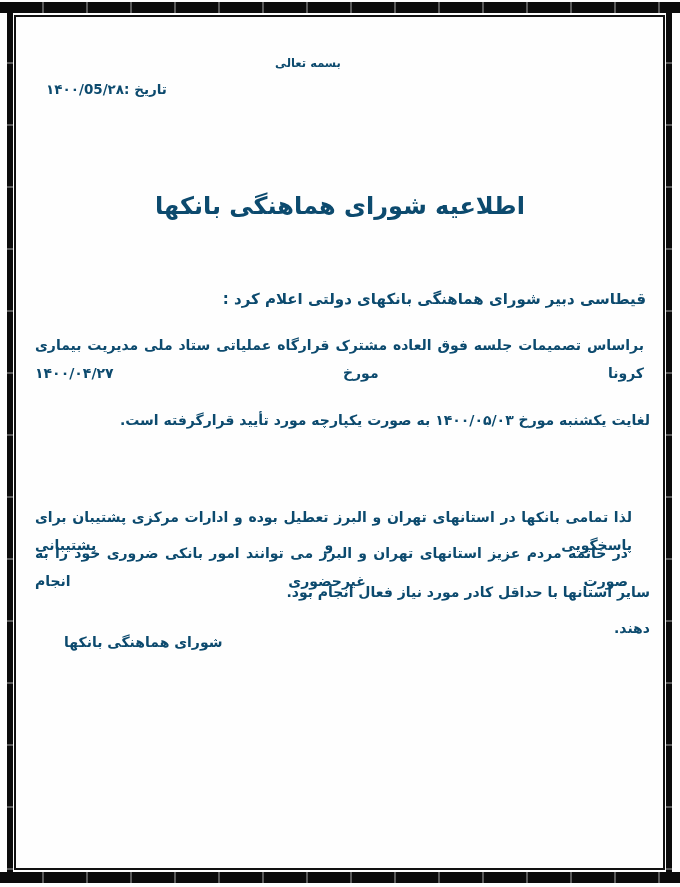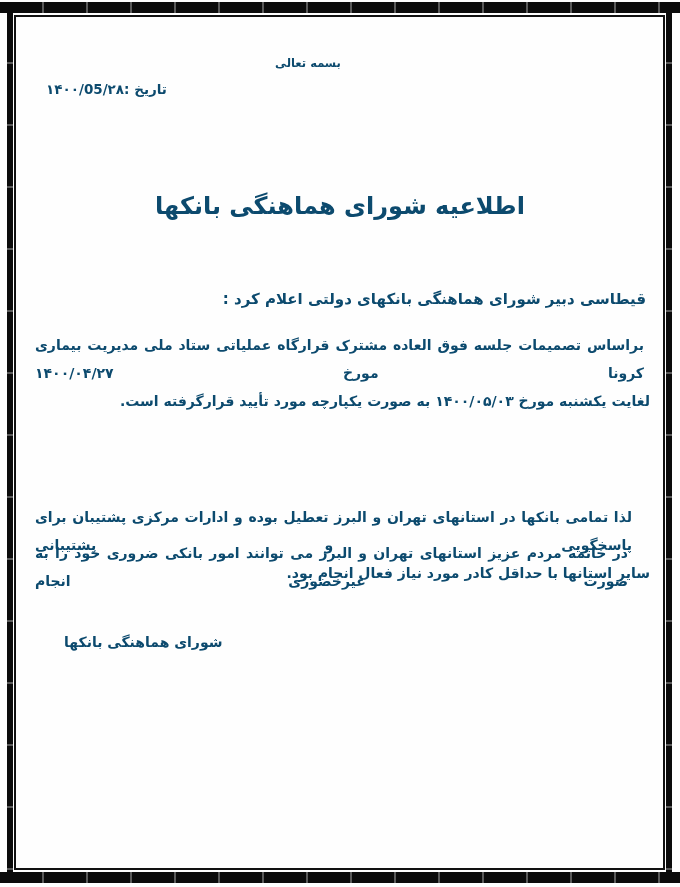--- a/index.html
+++ b/index.html
@@ -63,21 +63,21 @@
     position: absolute;
     left: 35px; right: 30px;
     direction: rtl;
     font-size: 14px; font-weight: bold;
     line-height: 28px;
   }
   .para-1 { top: 331px; }
   .para-2 { top: 471px; }
   .para-3 { top: 539px; }
   .line { text-align: justify; text-align-last: justify; }
-  .line.lastline { text-align: right; text-align-last: right; }
+  .line.lastline { text-align: right; text-align-last: right; margin-top: 19px; }
   .line.indent-sm { padding-right: 6px; }
   .line.indent-md { padding-right: 18px; margin-top: 32px; }
   .line.indent-lg { padding-right: 22px; }
   .signature {
     position: absolute;
     top: 634px; left: 64px;
     font-size: 14px; font-weight: bold;
     direction: rtl; white-space: nowrap;
   }
 </style>
@@ -105,17 +105,18 @@
     <div class="line lastline">لغایت یکشنبه مورخ ۱۴۰۰/۰۵/۰۳ به صورت یکپارچه مورد تأیید قرارگرفته است.</div>
   </div>
 
   <div class="para para-2">
     <div class="line indent-md">لذا تمامی بانکها در استانهای تهران و البرز تعطیل بوده و ادارات مرکزی پشتیبان برای پاسخگویی و پشتیبانی</div>
     <div class="line lastline">سایر استانها با حداقل کادر مورد نیاز فعال انجام بود.</div>
   </div>
 
   <div class="para para-3">
     <div class="line indent-lg">در خاتمه مردم عزیز استانهای تهران و البرز می توانند امور بانکی ضروری خود را به صورت غیرحضوری انجام</div>
+    <div class="line lastline">دهند.</div>
   </div>
 
   <div class="signature">شورای هماهنگی بانکها</div>
 
 </div>
 
 </body></html>

